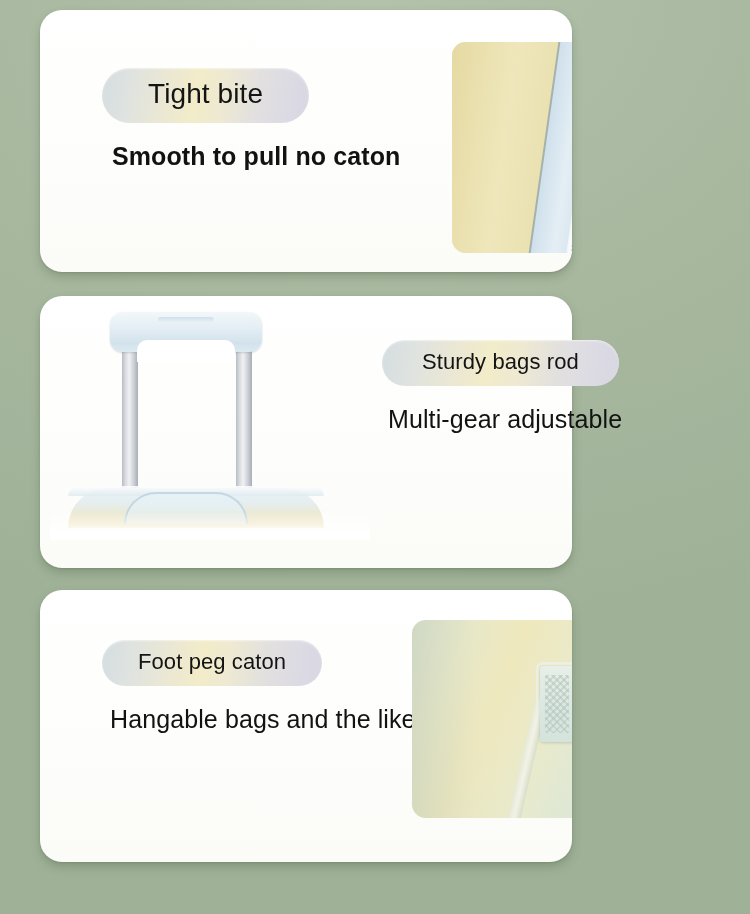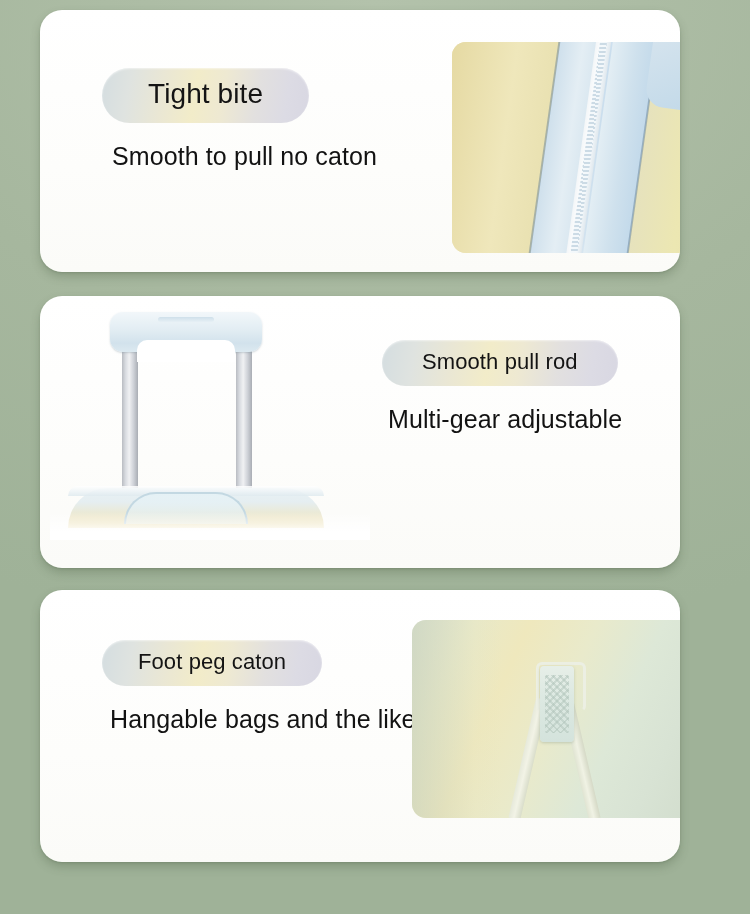--- a/index.html
+++ b/index.html
@@ -20,21 +20,21 @@
     height: 914px;
     background:
       radial-gradient(120% 70% at 50% 0%, #b3c2ab 0%, #a6b79e 55%, #9fb298 100%);
     overflow: hidden;
   }
 
   
   .card {
     position: absolute;
     left: 40px;
-    width: 640px;
+    width: 532px;
     background: linear-gradient(180deg, #ffffff 0%, #fdfdfb 60%, #fbfbf8 100%);
     border-radius: 22px;
     box-shadow: 0 5px 10px rgba(60, 80, 55, 0.26),
                 0 1px 2px rgba(60, 80, 55, 0.18);
     overflow: hidden;
   }
   #card-1 { top: 10px;  height: 262px; }
   #card-2 { top: 296px; height: 272px; }
   #card-3 { top: 590px; height: 272px; }
 
@@ -78,21 +78,21 @@
   .subtitle {
     margin-top: 20px;
     font-size: 25px;
     font-weight: 400;
     color: #121212;
     white-space: nowrap;
     line-height: 1.1;
     letter-spacing: 0.1px;
   }
   #text-2 .subtitle { margin-left: 6px; text-align: center; }
-  #text-1 .subtitle { margin-left: 10px; }
+  #text-1 .subtitle { margin-left: 10px; font-weight: bold; }
   #text-3 .subtitle { margin-left: 8px; }
 
   
   .photo {
     position: absolute;
     overflow: hidden;
   }
 
   
   #photo-zipper {
@@ -358,21 +358,21 @@
     <div id="rod-shell-rim"></div>
     <div id="rod-shell-arc"></div>
     <div id="rod-grip"></div>
     <div id="rod-grip-notch"></div>
     <div id="rod-grip-hollow"></div>
     <div id="rod-fade"></div>
   </div>
 
   <div class="textblock" id="text-2">
     <div class="pill" id="pill-2">
-      <span class="pill-text">Smooth pull rod</span>
+      <span class="pill-text">Sturdy bags rod</span>
     </div>
     <div class="subtitle">Multi-gear adjustable</div>
   </div>
 
   <div class="card" id="card-3">
 
     <div class="textblock" id="text-3" style="left:62px; top:50px;">
       <div class="pill" id="pill-3">
         <span class="pill-text">Foot peg caton</span>
       </div>

